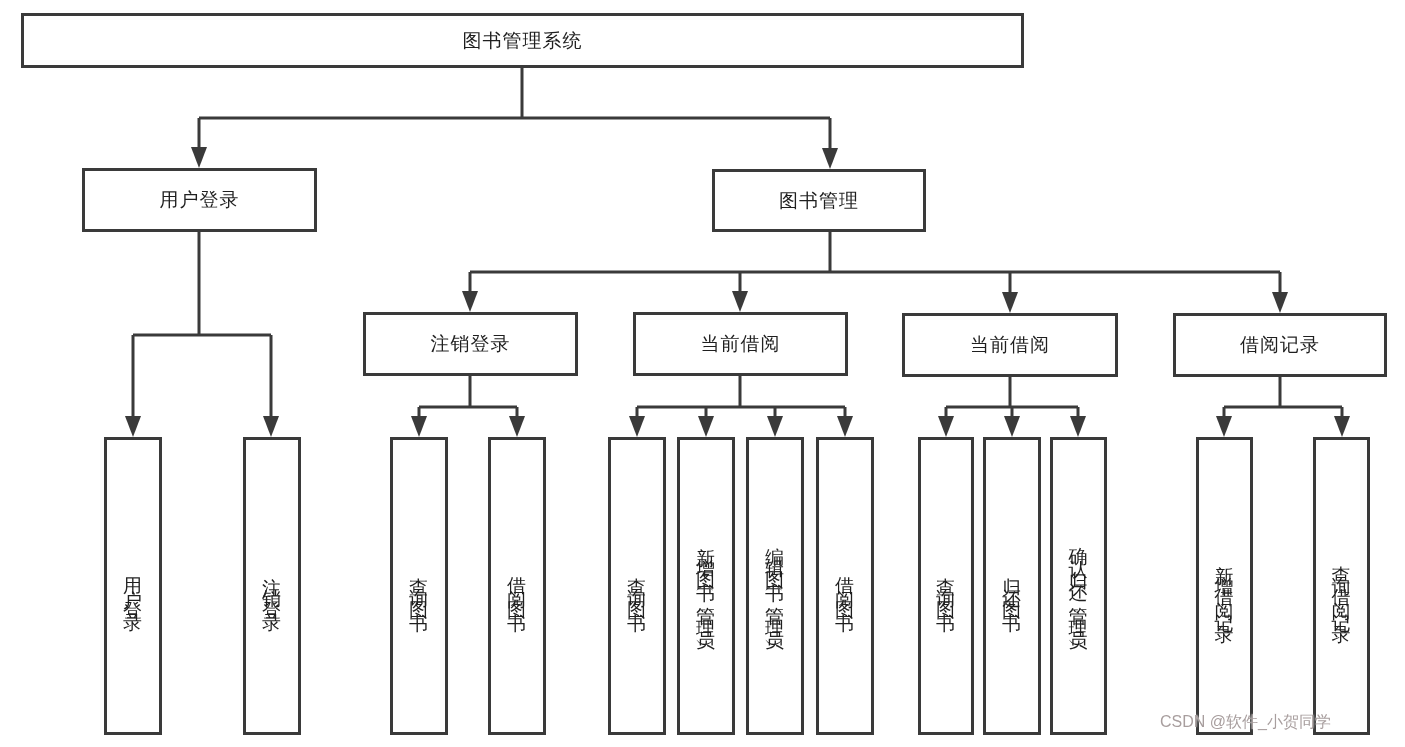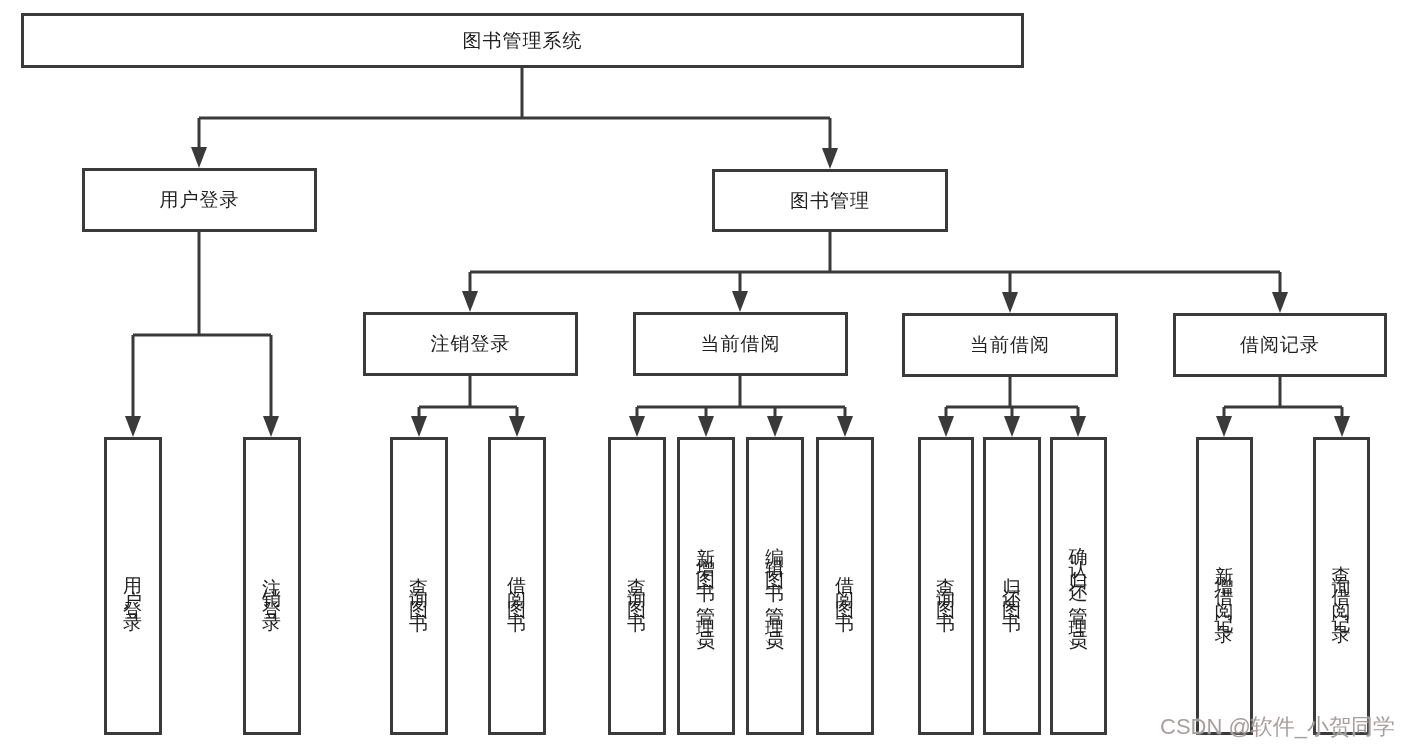--- a/index.html
+++ b/index.html
@@ -37,21 +37,21 @@
     writing-mode:vertical-rl;
     text-orientation:mixed;
     font-size:19px;
     letter-spacing:12px;
     line-height:1;
     white-space:nowrap;
   }
   .watermark{
     position:absolute;
     left:1160px;top:712px;
-    font-size:22px;
+    font-size:16px;
     color:var(--watermark);
     text-shadow:0 0 2px #ffffff;
     white-space:nowrap;
     z-index:5;
     text-align:right;
   }
 </style>
 </head>
 <body>
 
@@ -93,21 +93,21 @@
     <polygon points="1342,437 1334,416 1350,416"></polygon>
   </svg>
 
   <div class="box hbox" style="left:21px;top:13px;width:1003px;height:55px">
     <span>图书管理系统</span>
   </div>
 
   <div class="box hbox" style="left:82px;top:168px;width:235px;height:64px">
     <span>用户登录</span>
   </div>
-  <div class="box hbox" style="left:712px;top:169px;width:236px;height:63px">
+  <div class="box hbox" style="left:712px;top:169px;width:214px;height:63px">
     <span>图书管理</span>
   </div>
 
   <div class="box hbox" style="left:363px;top:312px;width:215px;height:64px">
     <span>注销登录</span>
   </div>
   <div class="box hbox" style="left:633px;top:312px;width:215px;height:64px">
     <span>当前借阅</span>
   </div>
   <div class="box hbox" style="left:902px;top:313px;width:216px;height:64px">

